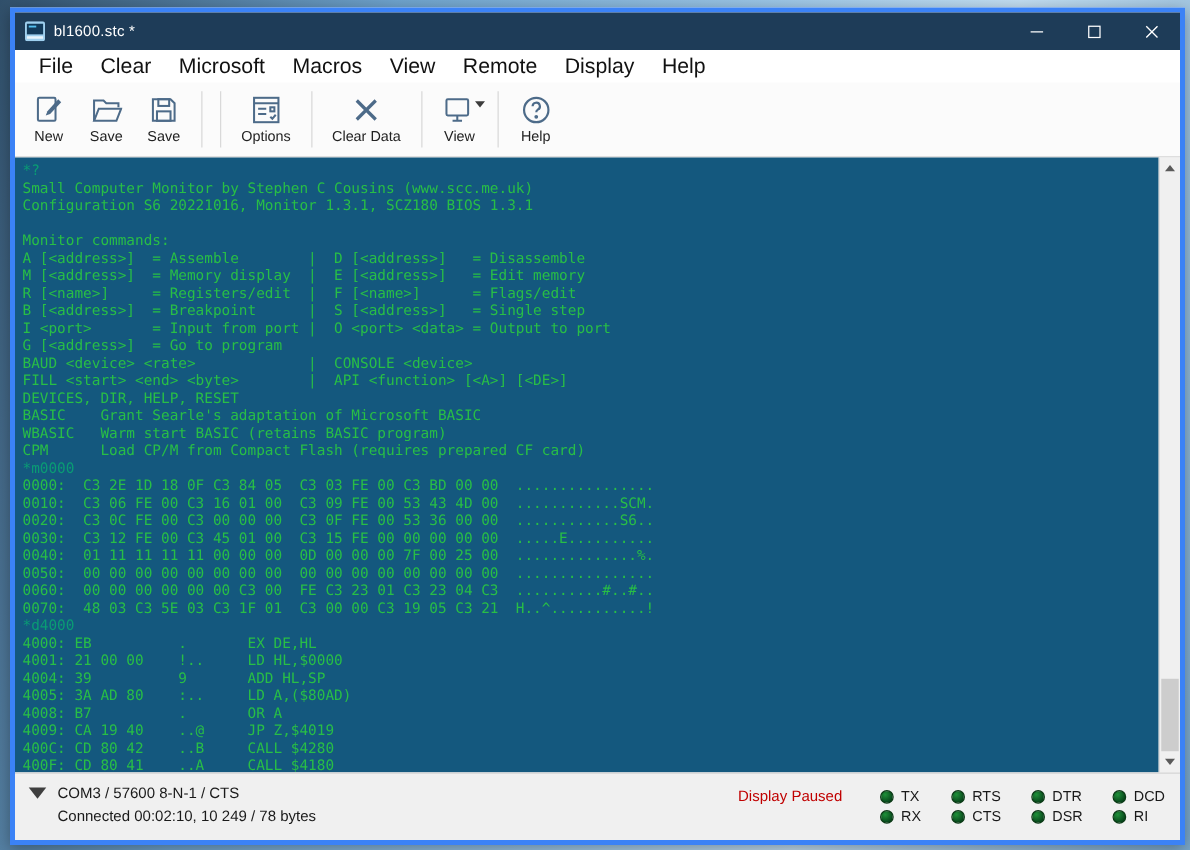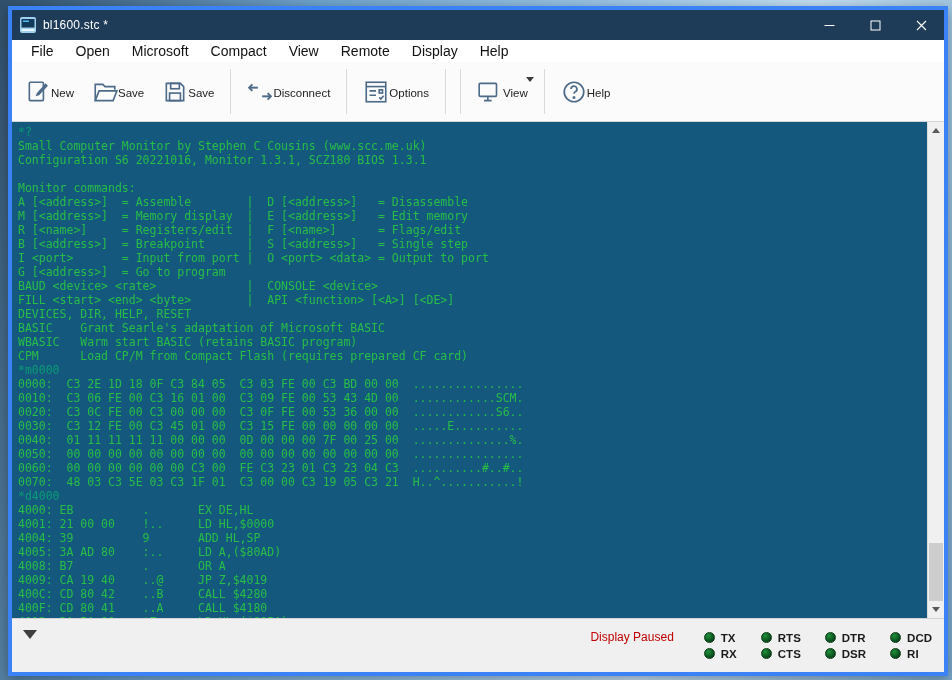--- a/index.html
+++ b/index.html
@@ -14,25 +14,25 @@
     box-shadow:0 3px 12px rgba(0,0,0,.35);
   }
   
   .titlebar { flex:0 0 30px; background:var(--titlebar-bg,#1e3c58); display:flex; align-items:center; color:#fff; }
   .app-icon { margin-left:8px; width:16px; height:16px; display:flex; }
   .title { margin-left:7px; font-size:12px; letter-spacing:.2px; }
   .win-controls { margin-left:auto; display:flex; height:100%; }
   .win-btn { width:46px; height:100%; background:transparent; border:none; display:flex; align-items:center; justify-content:center; cursor:pointer; }
   .win-btn svg { display:block; }
   
-  .menubar { flex:0 0 22px; background:#fff; display:flex; align-items:center; padding-left:8px; font-size:14px; color:#111; }
+  .menubar { flex:0 0 22px; background:#fff; display:flex; align-items:center; padding-left:8px; font-size:17px; color:#111; }
   .menu-item { padding:3px 11px; cursor:default; }
   
   .toolbar { flex:0 0 60px; background:#fbfbfb; border-bottom:1px solid #d5d5d5; display:flex; align-items:stretch; padding:2px 4px; }
-  .tb-btn { display:flex; flex-direction:row; align-items:center; justify-content:center; padding:2px 9px; min-width:46px; cursor:pointer; position:relative; color:var(--toolbar-icon,#4d6b89); }
+  .tb-btn { display:flex; flex-direction:column; align-items:center; justify-content:center; padding:2px 9px; min-width:46px; cursor:pointer; position:relative; color:var(--toolbar-icon,#4d6b89); }
   .tb-btn.disabled { color:#b9bec4; }
   .tb-icon svg { width:26px; height:26px; display:block; }
   .tb-label { font-size:11.5px; color:#222; margin-top:3px; white-space:nowrap; }
   .tb-btn.disabled .tb-label { color:#9d9d9d; }
   .tb-sep { width:1px; background:#d9d9d9; margin:5px 7px; }
   .dd-arrow { position:absolute; right:3px; top:13px; width:0; height:0;
     border-left:4px solid transparent; border-right:4px solid transparent; border-top:5px solid #3c3c3c; }
   
   .terminal-wrap { flex:1 1 auto; display:flex; min-height:0; }
   .terminal { flex:1 1 auto; background:var(--terminal-bg,#14587e); padding:3px 0 0 6px;
@@ -52,21 +52,21 @@
   .expand-arrow { position:absolute; left:11px; top:11px; width:0; height:0; cursor:pointer;
     border-left:7px solid transparent; border-right:7px solid transparent; border-top:9px solid #3f3f3f; }
   .conn-info { position:absolute; left:34px; top:6px; line-height:19px; white-space:nowrap; }
   .sb-right { position:absolute; right:12px; top:0; height:100%; display:flex; align-items:center; gap:30px; }
   .paused { color:var(--paused-red,#c00000); position:relative; top:-9px; white-space:nowrap; }
   .leds { display:grid; grid-template-columns:repeat(4,auto); column-gap:24px; row-gap:4px; }
   .led { display:flex; align-items:center; gap:6px; }
   .led-dot { width:11px; height:11px; border-radius:50%;
     background:radial-gradient(circle at 35% 30%, #1f9039, var(--led-green,#07451a) 75%);
     border:1px solid #0b3a16; flex:0 0 auto; }
-  .led-label { font-weight:bold; font-size:11.5px; }
+  .led-label { font-weight:normal; font-size:11.5px; }
 </style>
 </head>
 <body>
 
 <div class="desktop">
   <div class="window">
 
     <div class="titlebar">
       <span class="app-icon">
         <svg width="16" height="16" viewBox="0 0 16 16">
@@ -91,23 +91,23 @@
         <button class="win-btn">
           <svg width="11" height="11" viewBox="0 0 11 11">
               <path d="M1 1l9 9M10 1l-9 9" stroke="#fff" stroke-width="1.1"></path>
             </svg>
         </button>
       </div>
     </div>
 
     <div class="menubar" id="menubar">
         <span class="menu-item">File</span>
-        <span class="menu-item">Open</span>
+        <span class="menu-item">Clear</span>
         <span class="menu-item">Microsoft</span>
-        <span class="menu-item">Compact</span>
+        <span class="menu-item">Macros</span>
         <span class="menu-item">View</span>
         <span class="menu-item">Remote</span>
         <span class="menu-item">Display</span>
         <span class="menu-item">Help</span>
       </div>
 
     <div class="toolbar" id="toolbar">
         <div class="tb-btn">
           <span class="tb-icon">
             <svg viewBox="0 0 24 24">
@@ -130,45 +130,42 @@
           <span class="tb-icon">
             <svg viewBox="0 0 24 24" fill="none" stroke="currentColor" stroke-width="1.5">
               <path d="M4 4h13l3 3v13H4z"></path>
               <rect x="8" y="4" width="8" height="5"></rect>
               <rect x="7" y="13" width="10" height="7"></rect>
             </svg>
           </span>
           <span class="tb-label">Save</span>
         </div>
         <div class="tb-sep"></div>
-        <div class="tb-btn">
-          <span class="tb-icon">
-            <svg viewBox="0 0 24 24" fill="none" stroke="currentColor" stroke-width="1.8">
-              <path d="M10 8H2"></path>
-              <path d="M5 5L2 8l3 3"></path>
-              <path d="M14 16h8"></path>
-              <path d="M19 13l3 3-3 3"></path>
-            </svg>
-          </span>
-          <span class="tb-label">Disconnect</span>
-        </div>
         <div class="tb-sep"></div>
         <div class="tb-btn">
           <span class="tb-icon">
             <svg viewBox="0 0 24 24" fill="none" stroke="currentColor" stroke-width="1.5">
               <rect x="3" y="3" width="18" height="18"></rect>
               <path d="M3 7h18"></path>
               <path d="M6 11h6M6 15h6"></path>
               <rect x="15" y="10" width="3" height="3"></rect>
               <path d="M15 17l1.5 1.5L19 15.5"></path>
             </svg>
           </span>
           <span class="tb-label">Options</span>
         </div>
         <div class="tb-sep"></div>
+        <div class="tb-btn">
+          <span class="tb-icon">
+            <svg viewBox="0 0 24 24" fill="none" stroke="currentColor" stroke-width="2.4">
+              <path d="M5 5l14 14M19 5L5 19"></path>
+            </svg>
+          </span>
+          <span class="tb-label">Clear Data</span>
+        </div>
         <div class="tb-sep"></div>
         <div class="tb-btn">
           <span class="tb-icon">
             <svg viewBox="0 0 24 24" fill="none" stroke="currentColor" stroke-width="1.5">
               <rect x="2" y="4" width="16" height="12" rx="1"></rect>
               <path d="M6.5 20h7M10 16v4"></path>
             </svg>
           </span>
           <span class="dd-arrow"></span>
           <span class="tb-label">View</span>
@@ -194,20 +191,24 @@
           </div>
         <div class="sb-thumb"></div>
         <div class="sb-btn down">
             <span class="tri-down"></span>
           </div>
       </div>
     </div>
 
     <div class="statusbar">
       <div class="expand-arrow"></div>
+      <div class="conn-info">
+        <div>COM3 / 57600 8-N-1 / CTS</div>
+        <div>Connected 00:02:10, 10 249 / 78 bytes</div>
+      </div>
       <div class="sb-right">
         <div class="paused">Display Paused</div>
         <div class="leds" id="leds">
             <div class="led">
               <span class="led-dot"></span>
               <span class="led-label">TX</span>
             </div>
             <div class="led">
               <span class="led-dot"></span>
               <span class="led-label">RTS</span>

